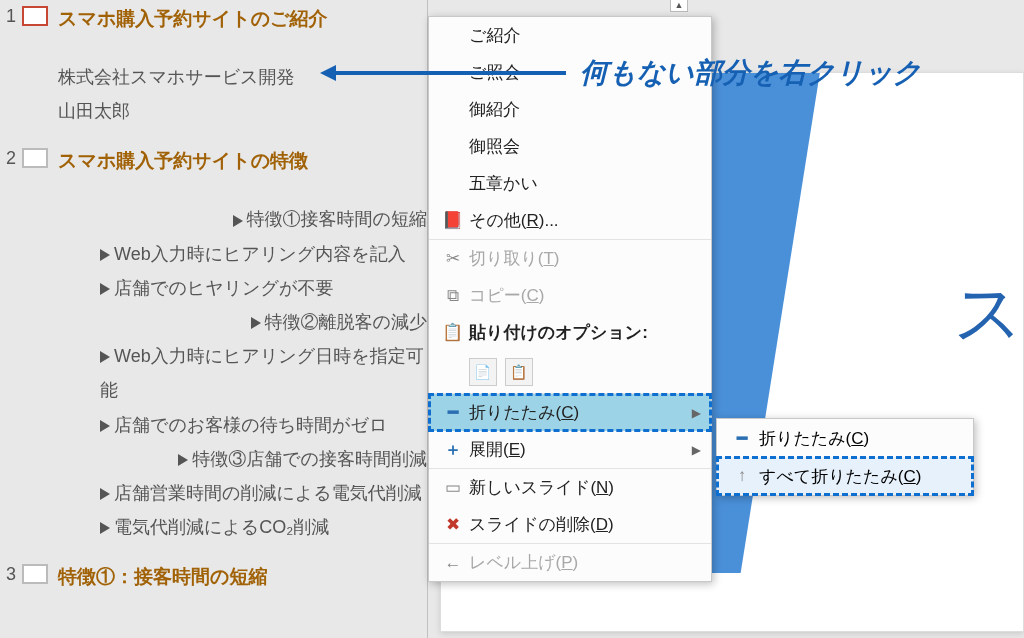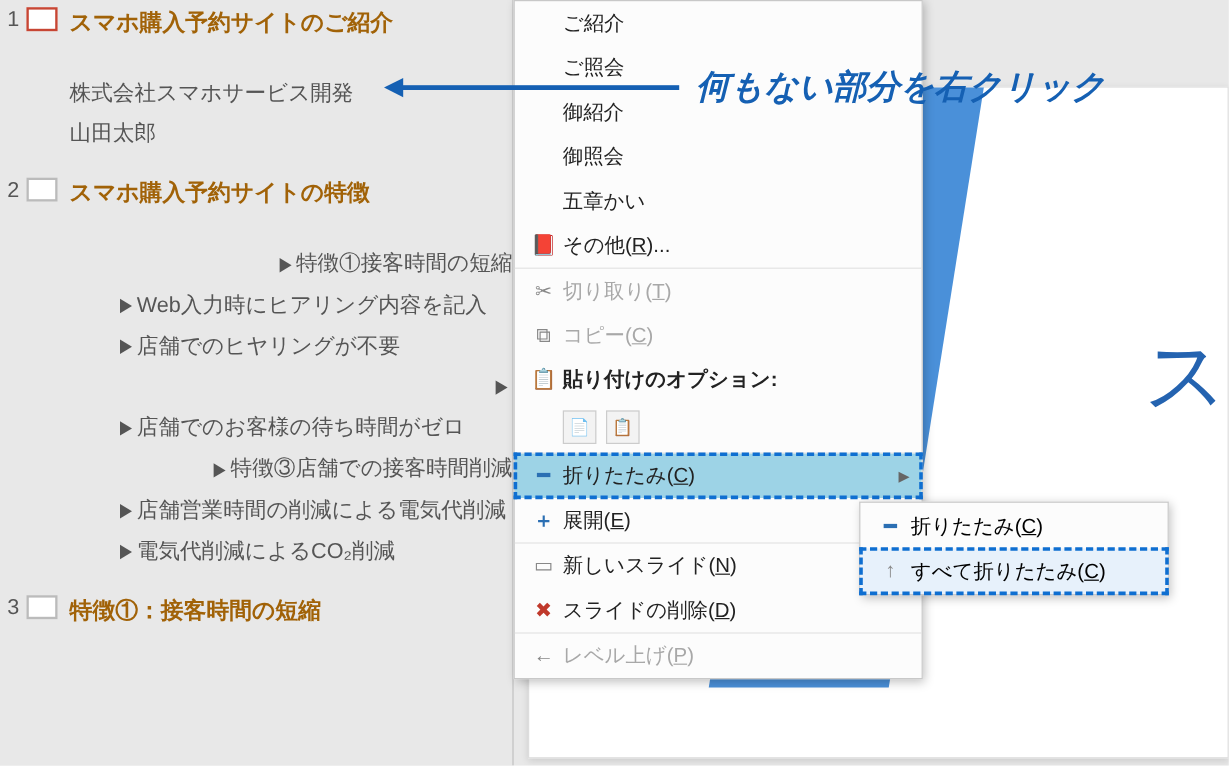--- a/index.html
+++ b/index.html
@@ -93,22 +93,22 @@
     top: 195px;
     font-size: 68px;
     color: #2463b0;
     font-weight: 400;
   }
 
   
   .ctx-menu {
     position: absolute;
     left: 428px;
-    top: 0;
-    width: 341px;
+    top: 16px;
+    width: 284px;
     background: #fcfcfc;
     border: 1px solid #c8c8c8;
     box-shadow: 2px 2px 8px rgba(0,0,0,0.25);
     font-size: 17px;
     color: #222;
   }
   .mi {
     display: flex;
     align-items: center;
     height: 37px;
@@ -235,21 +235,22 @@
   <div class="slide-block">
     <div class="slide-title-row">
       <span class="slide-num">2</span>
       <span class="slide-icon plain"></span>
       <span class="slide-title">スマホ購入予約サイトの特徴</span>
     </div>
     <div class="bullets">
       <div class="bullet-l1"><span class="tri"></span><span>特徴①接客時間の短縮</span></div>
       <div class="bullet-l2"><span class="tri"></span><span>Web入力時にヒアリング内容を記入</span></div>
       <div class="bullet-l2"><span class="tri"></span><span>店舗でのヒヤリングが不要</span></div>
-      <div class="bullet-l1"><span class="tri"></span></div>
+      <div class="bullet-l1"><span class="tri"></span><span>特徴②離脱客の減少</span></div>
+      <div class="bullet-l2"><span class="tri"></span><span>Web入力時にヒアリング日時を指定可能</span></div>
       <div class="bullet-l2"><span class="tri"></span><span>店舗でのお客様の待ち時間がゼロ</span></div>
       <div class="bullet-l1"><span class="tri"></span><span>特徴③店舗での接客時間削減</span></div>
       <div class="bullet-l2"><span class="tri"></span><span>店舗営業時間の削減による電気代削減</span></div>
       <div class="bullet-l2"><span class="tri"></span><span>電気代削減によるCO₂削減</span></div>
     </div>
   </div>
 
   <div class="slide-block">
     <div class="slide-title-row">
       <span class="slide-num">3</span>

